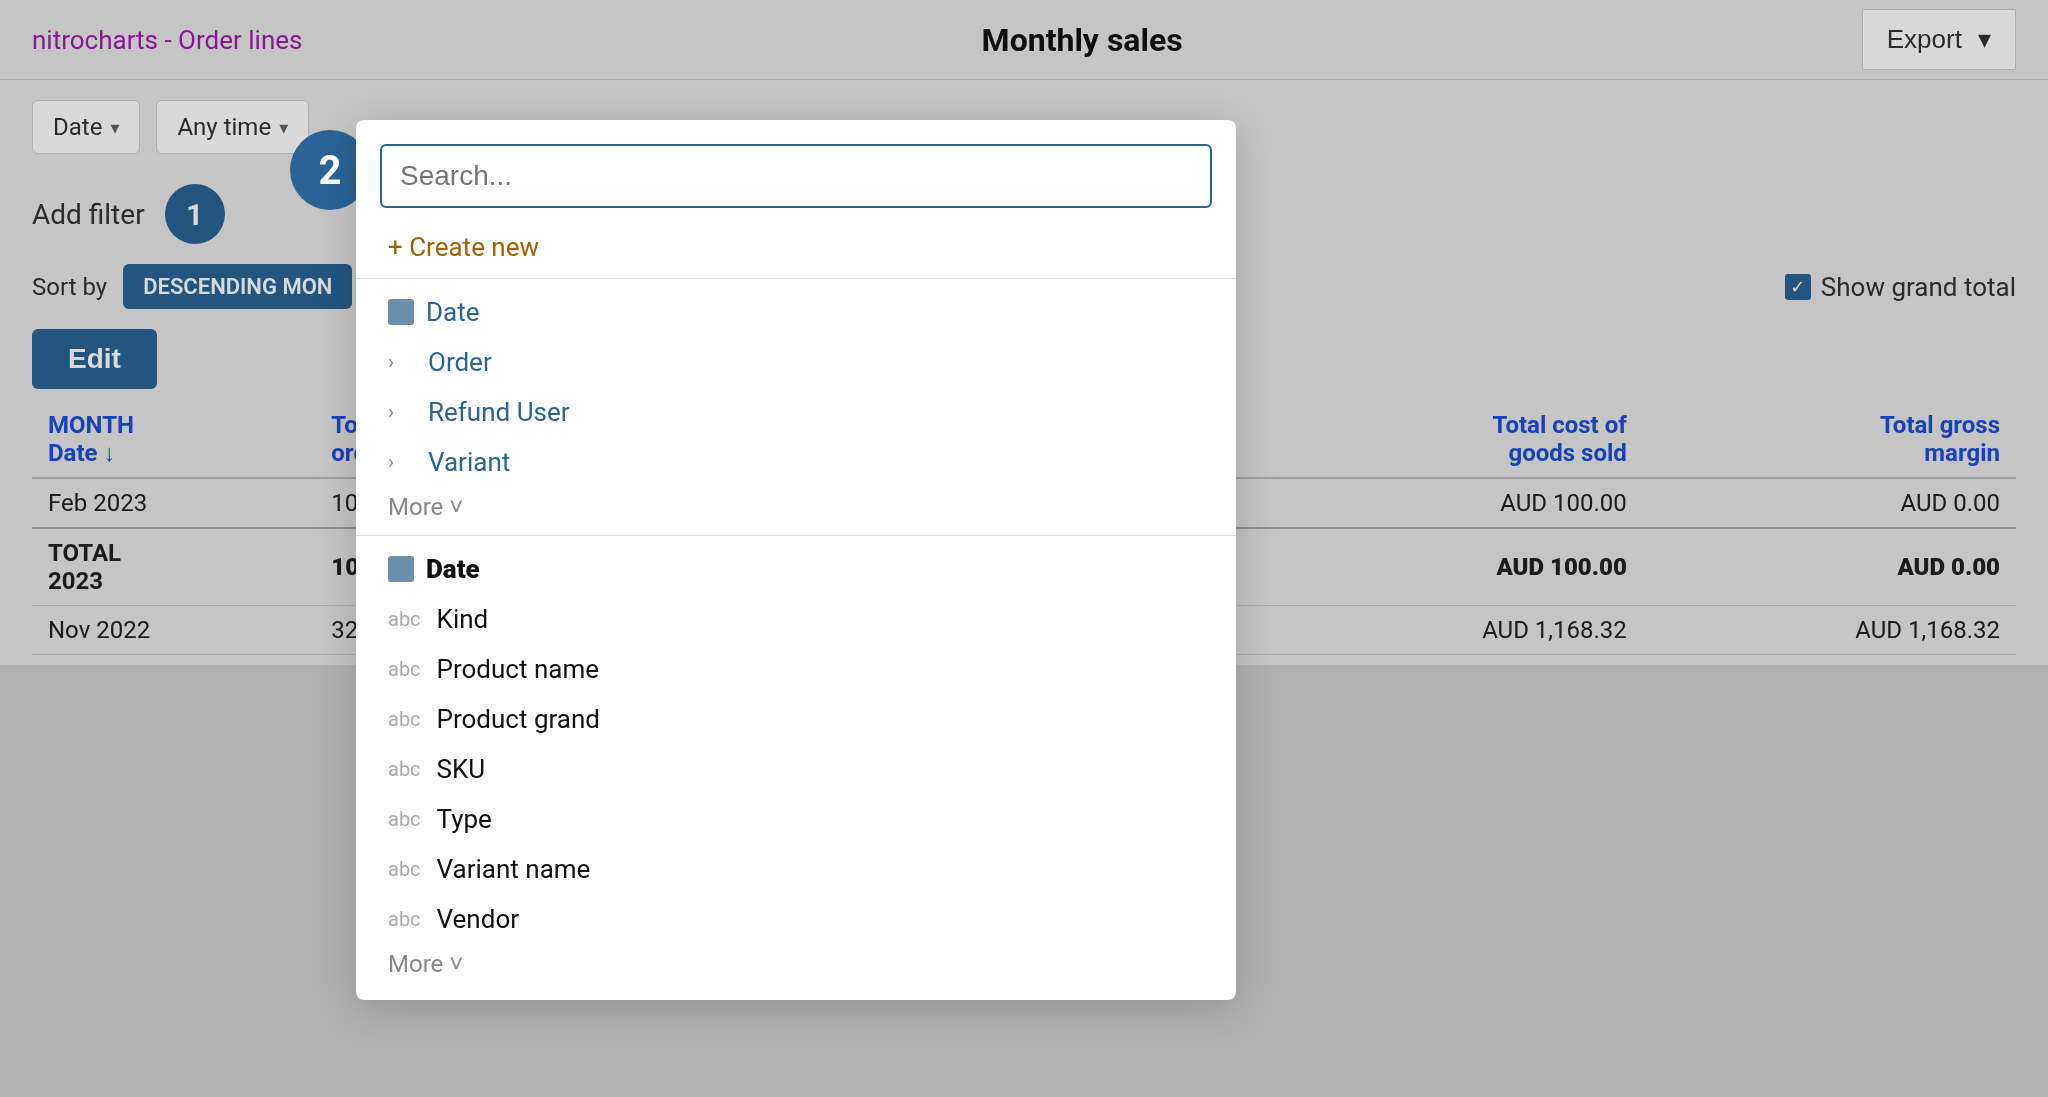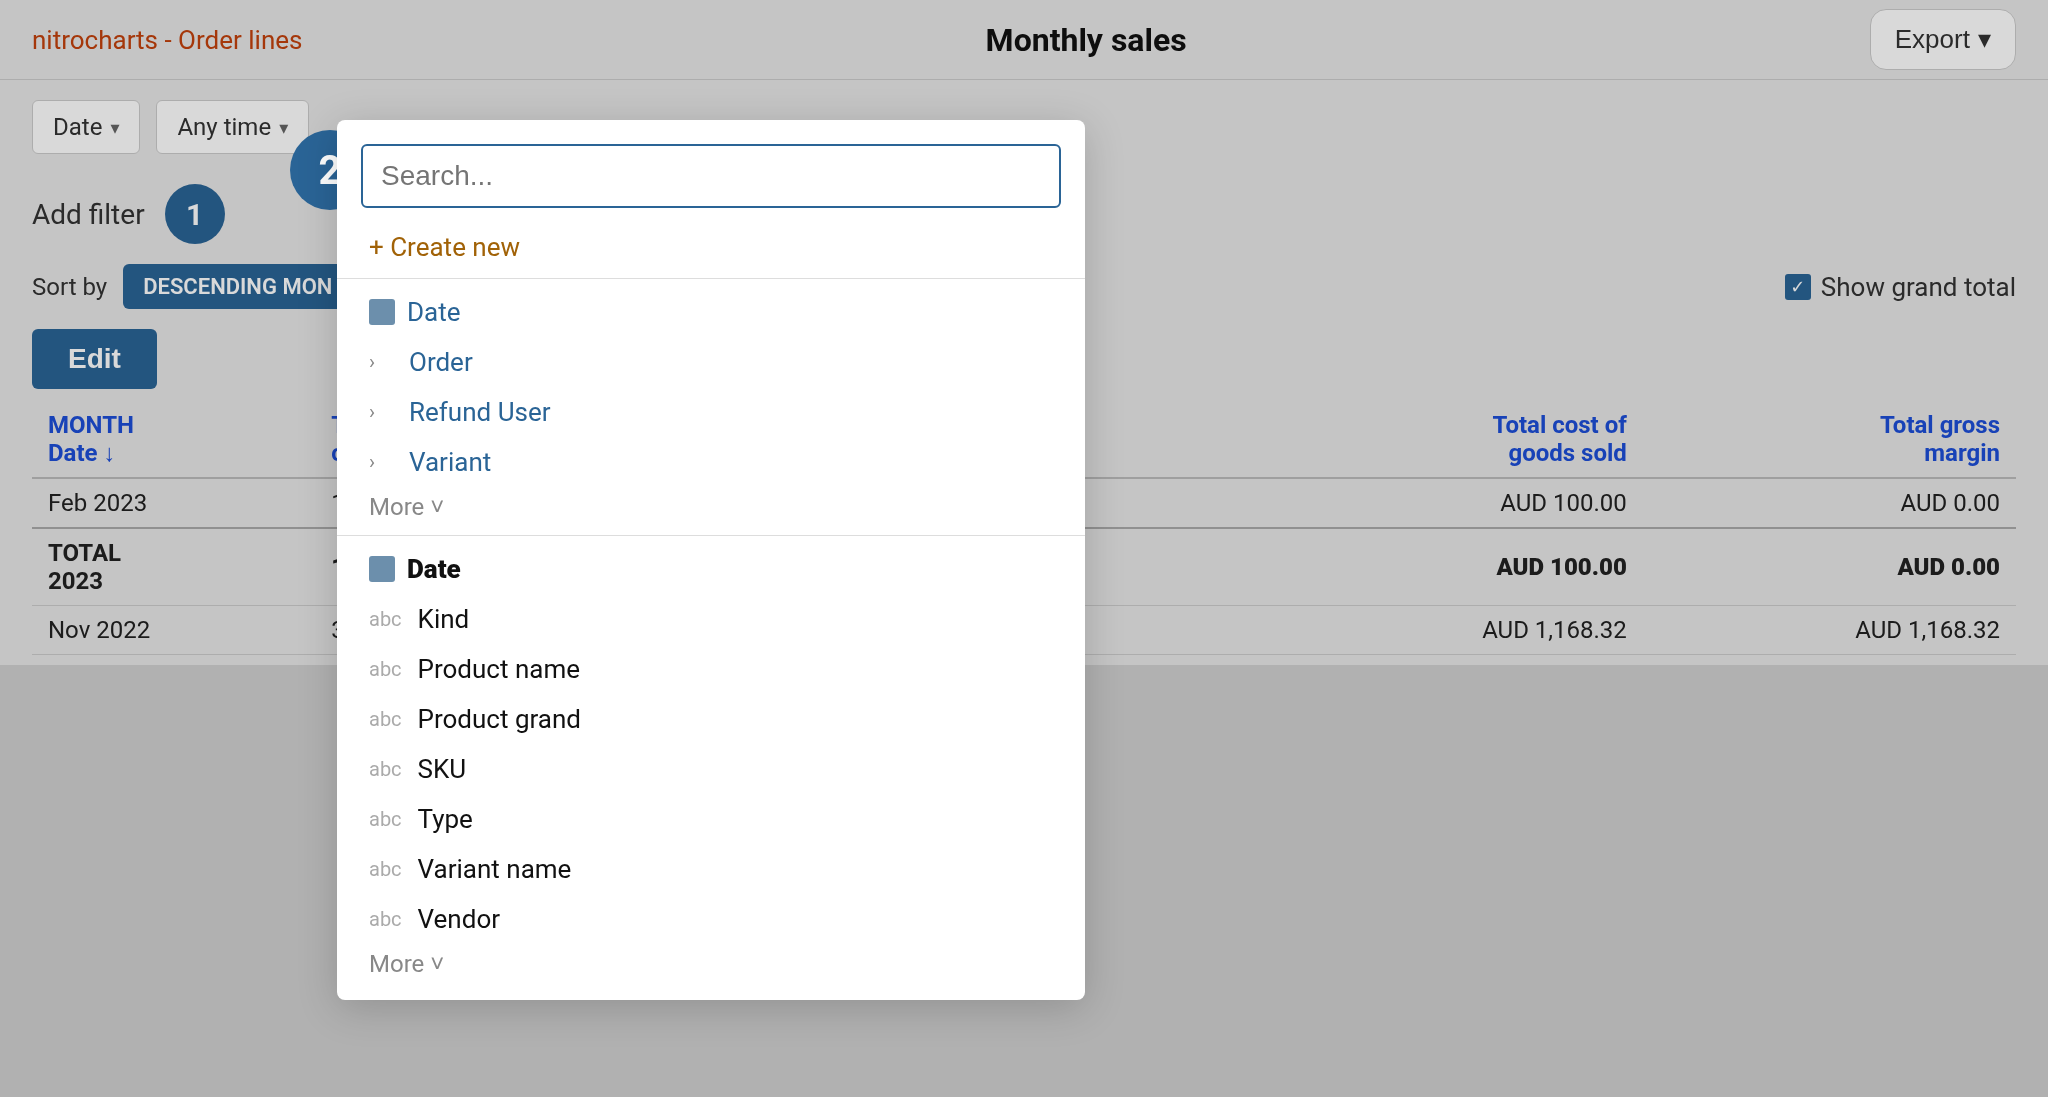--- a/index.html
+++ b/index.html
@@ -17,41 +17,41 @@
       display: flex;
       align-items: center;
       justify-content: space-between;
       padding: 0 32px;
       height: 80px;
       background: #e8e8e8;
       border-bottom: 1px solid #ccc;
     }
     .top-bar-left {
       font-size: 26px;
-      color: #c2410c;
+      color: #a21caf;
       font-weight: 400;
     }
     .top-bar-center {
       font-size: 32px;
       font-weight: 700;
       color: #111;
     }
     .top-bar-right {
       display: flex;
       align-items: center;
       gap: 12px;
     }
     .export-btn {
       display: flex;
       align-items: center;
-      gap: 8px;
+      gap: 16px;
       padding: 14px 24px;
       background: white;
       border: 1px solid #ccc;
-      border-radius: 16px;
+      border-radius: 2px;
       font-size: 26px;
       color: #333;
       cursor: pointer;
     }
     .save-as-btn {
       padding: 14px 36px;
       background: #1a4f7a;
       color: white;
       border: none;
       border-radius: 8px;
@@ -211,22 +211,22 @@
     
     .overlay-bg {
       position: absolute;
       top: 0; left: 0; right: 0; bottom: 0;
       background: rgba(0,0,0,0.15);
       z-index: 50;
     }
     .dropdown-panel {
       position: absolute;
       top: 120px;
-      left: 337px;
-      width: 748px;
+      left: 356px;
+      width: 880px;
       background: white;
       border-radius: 8px;
       box-shadow: 0 8px 40px rgba(0,0,0,0.18);
       z-index: 200;
       padding: 24px 0 16px 0;
     }
     .search-input-wrap {
       padding: 0 24px 16px 24px;
     }
     .search-input {

